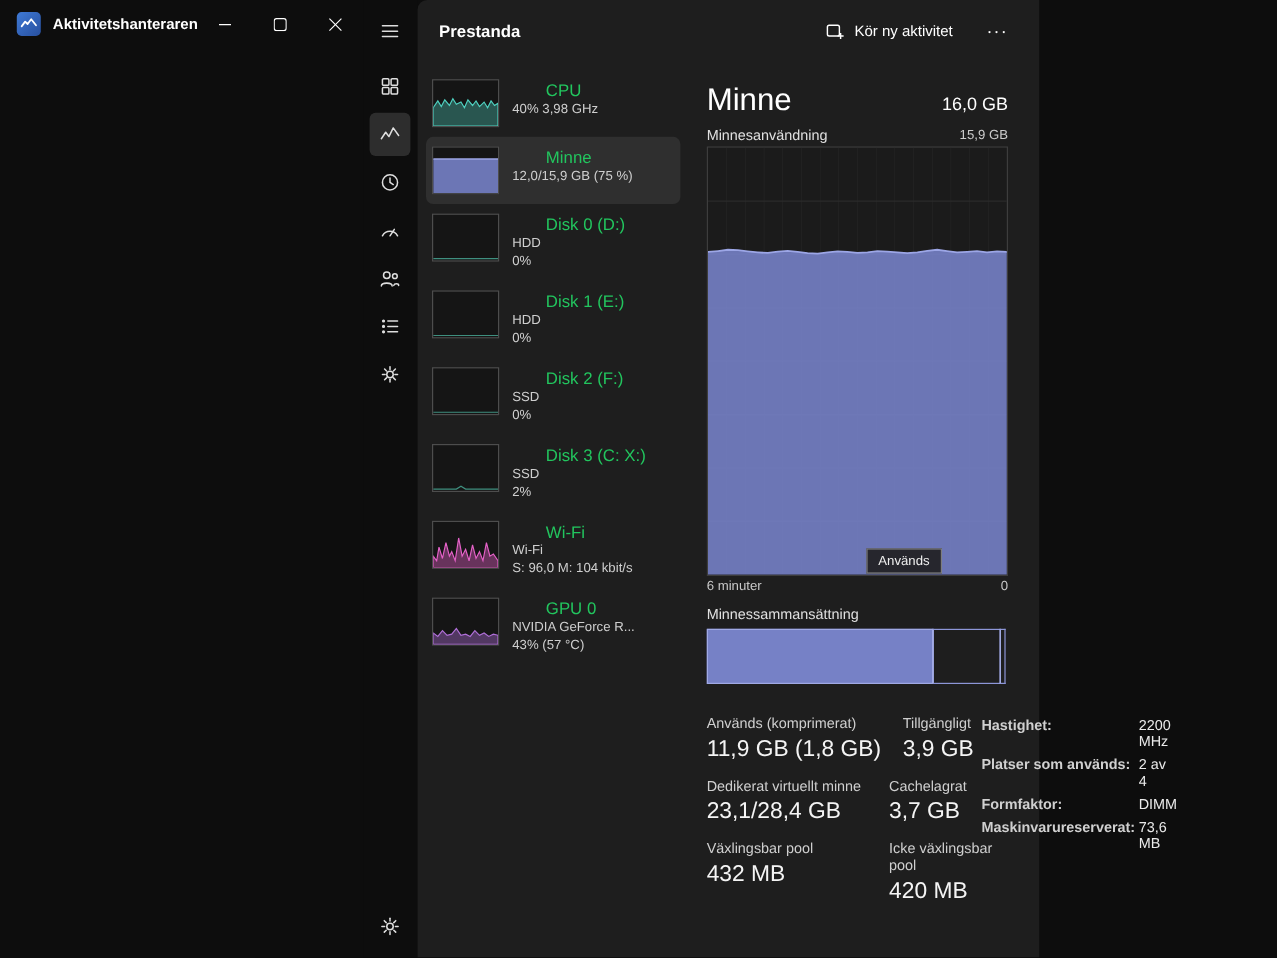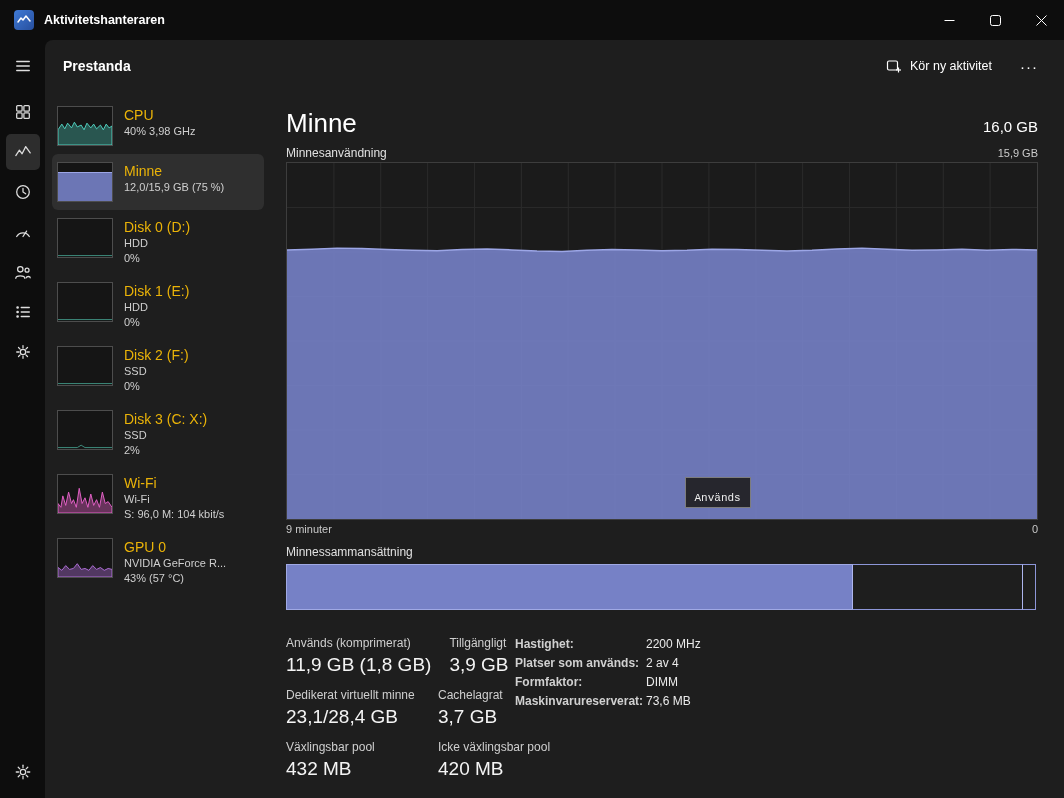--- a/index.html
+++ b/index.html
@@ -1,18 +1,18 @@
 <!DOCTYPE html>
 <html><head>
 <meta charset="utf-8">
 <style>
   * { margin:0; padding:0; box-sizing:border-box; }
   html,body { width:1064px; height:798px; background:#0d0d0d; overflow:hidden;
               font-family:"Liberation Sans", sans-serif; color:#ffffff; }
-  .window { width:1064px; height:798px; display:flex; flex-direction:column; }
+  .window { width:866px; height:798px; display:flex; flex-direction:row; }
 
   
   .titlebar { height:40px; flex:0 0 40px; display:flex; align-items:center; background:#0d0d0d; }
   .app-icon { width:20px; height:20px; margin-left:14px; border-radius:4px;
               background:linear-gradient(135deg,#3f7ad6,#274f9e); display:flex; align-items:center; justify-content:center; }
   .titlebar-title { margin-left:10px; font-size:12.5px; font-weight:bold; color:#ffffff; }
   .win-controls { margin-left:auto; display:flex; height:40px; }
   .win-btn { width:46px; height:40px; display:flex; align-items:center; justify-content:center; background:transparent; border:none; cursor:pointer; }
 
   
@@ -38,36 +38,36 @@
 
   .page-body { flex:1; display:flex; min-height:0; }
 
   
   .perf-list { width:226px; flex:0 0 226px; padding:6px 7px 0 7px; }
   .perf-item { display:flex; gap:11px; padding:8px 5px; border-radius:6px; cursor:pointer; align-items:flex-start; }
   .perf-item.selected { background:#2f2f2f; }
   .thumb { width:56px; height:40px; flex:0 0 56px; background:#151515; border:1px solid #4d4d4d; }
   .thumb svg { display:block; width:100%; height:100%; }
   .perf-text { display:flex; flex-direction:column; padding-top:1px; }
-  .perf-name { font-size:14px; color:#eab308; line-height:17px; }
+  .perf-name { font-size:14px; color:#22c55e; line-height:17px;margin-left:28px; }
   .perf-sub { font-size:11px; color:#cfcfcf; line-height:15px; }
 
   
   .detail { flex:1; padding:0 26px 0 15px; display:flex; flex-direction:column; min-width:0; }
   .detail-title-row { margin-top:16px; height:36px; display:flex; align-items:baseline; justify-content:space-between; }
   .detail-title { font-size:26px; font-weight:400; }
   .detail-capacity { font-size:15px; color:#ffffff; }
   .chart-label-row { height:18px; display:flex; justify-content:space-between; align-items:center; }
   .chart-label { font-size:12px; color:#e0e0e0; }
   .chart-max { font-size:11px; color:#cccccc; }
 
   .mem-chart { position:relative; height:358px; border:1px solid #3d3d3d; background:#1b1b1b; }
   .mem-chart svg { display:block; width:100%; height:100%; }
-  .chart-tooltip { position:absolute; left:53%; bottom:11px; background:#26262d; border:1px solid #7d7d7d;
-                   padding:14px 9px 3px 9px; font-size:11px; color:#eeeeee; white-space:nowrap;font-family:Liberation Mono, monospace; }
+  .chart-tooltip { position:absolute; left:53%; bottom:1px; background:#26262d; border:1px solid #7d7d7d;
+                   padding:4px 9px 3px 9px; font-size:11px; color:#eeeeee; white-space:nowrap; }
 
   .axis-row { height:18px; display:flex; justify-content:space-between; align-items:center; font-size:11px; color:#c8c8c8; }
 
   .comp-label { margin-top:7px; font-size:12px; color:#e0e0e0; height:16px; }
   .comp-bar { margin-top:3px; height:46px; display:flex; }
   .comp-seg { height:100%; border:1px solid #8d96d8; background:transparent; }
   .comp-seg + .comp-seg { border-left:1px solid #aeb6ee; margin-left:-1px; }
   .comp-seg.filled { background:#7681c6; border-color:#a0a9e4; }
 
   .stats { margin-top:26px; position:relative; flex:1; }
@@ -359,21 +359,21 @@
                 <line x1="0" y1="223.8" x2="753" y2="223.8" stroke="#2b2b2b" stroke-width="1"></line>
                 <line x1="0" y1="268.5" x2="753" y2="268.5" stroke="#2b2b2b" stroke-width="1"></line>
                 <line x1="0" y1="313.3" x2="753" y2="313.3" stroke="#2b2b2b" stroke-width="1"></line>
                 <polygon points="0,358 0.0,87.4 25.1,86.7 50.2,85.6 75.3,86.0 100.4,86.9 125.5,87.8 150.6,88.3 175.7,87.1 200.8,86.5 225.9,87.4 251.0,88.5 276.1,88.9 301.2,87.8 326.3,86.9 351.4,87.4 376.5,88.3 401.6,87.8 426.7,86.7 451.8,87.1 476.9,87.8 502.0,88.5 527.1,87.8 552.2,86.5 577.3,85.6 602.4,86.7 627.5,87.8 652.6,87.4 677.7,86.7 702.8,87.8 727.9,86.9 753.0,87.4 753,358" fill="#7681c6" fill-opacity="0.9"></polygon>
                 <polyline points="0.0,87.4 25.1,86.7 50.2,85.6 75.3,86.0 100.4,86.9 125.5,87.8 150.6,88.3 175.7,87.1 200.8,86.5 225.9,87.4 251.0,88.5 276.1,88.9 301.2,87.8 326.3,86.9 351.4,87.4 376.5,88.3 401.6,87.8 426.7,86.7 451.8,87.1 476.9,87.8 502.0,88.5 527.1,87.8 552.2,86.5 577.3,85.6 602.4,86.7 627.5,87.8 652.6,87.4 677.7,86.7 702.8,87.8 727.9,86.9 753.0,87.4" fill="none" stroke="#9ca6e6" stroke-width="1.5"></polyline>
               </svg>
             <div class="chart-tooltip">Används</div>
           </div>
 
           <div class="axis-row">
-            <span>9 minuter</span>
+            <span>6 minuter</span>
             <span>0</span>
           </div>
 
           <div class="comp-label">Minnessammansättning</div>
           <div class="comp-bar" id="comp-bar">
               <div class="comp-seg filled" style="width: 75.4%;"></div>
               <div class="comp-seg" style="width: 22.8%;"></div>
               <div class="comp-seg" style="width: 1.8%;"></div>
             </div>
 

